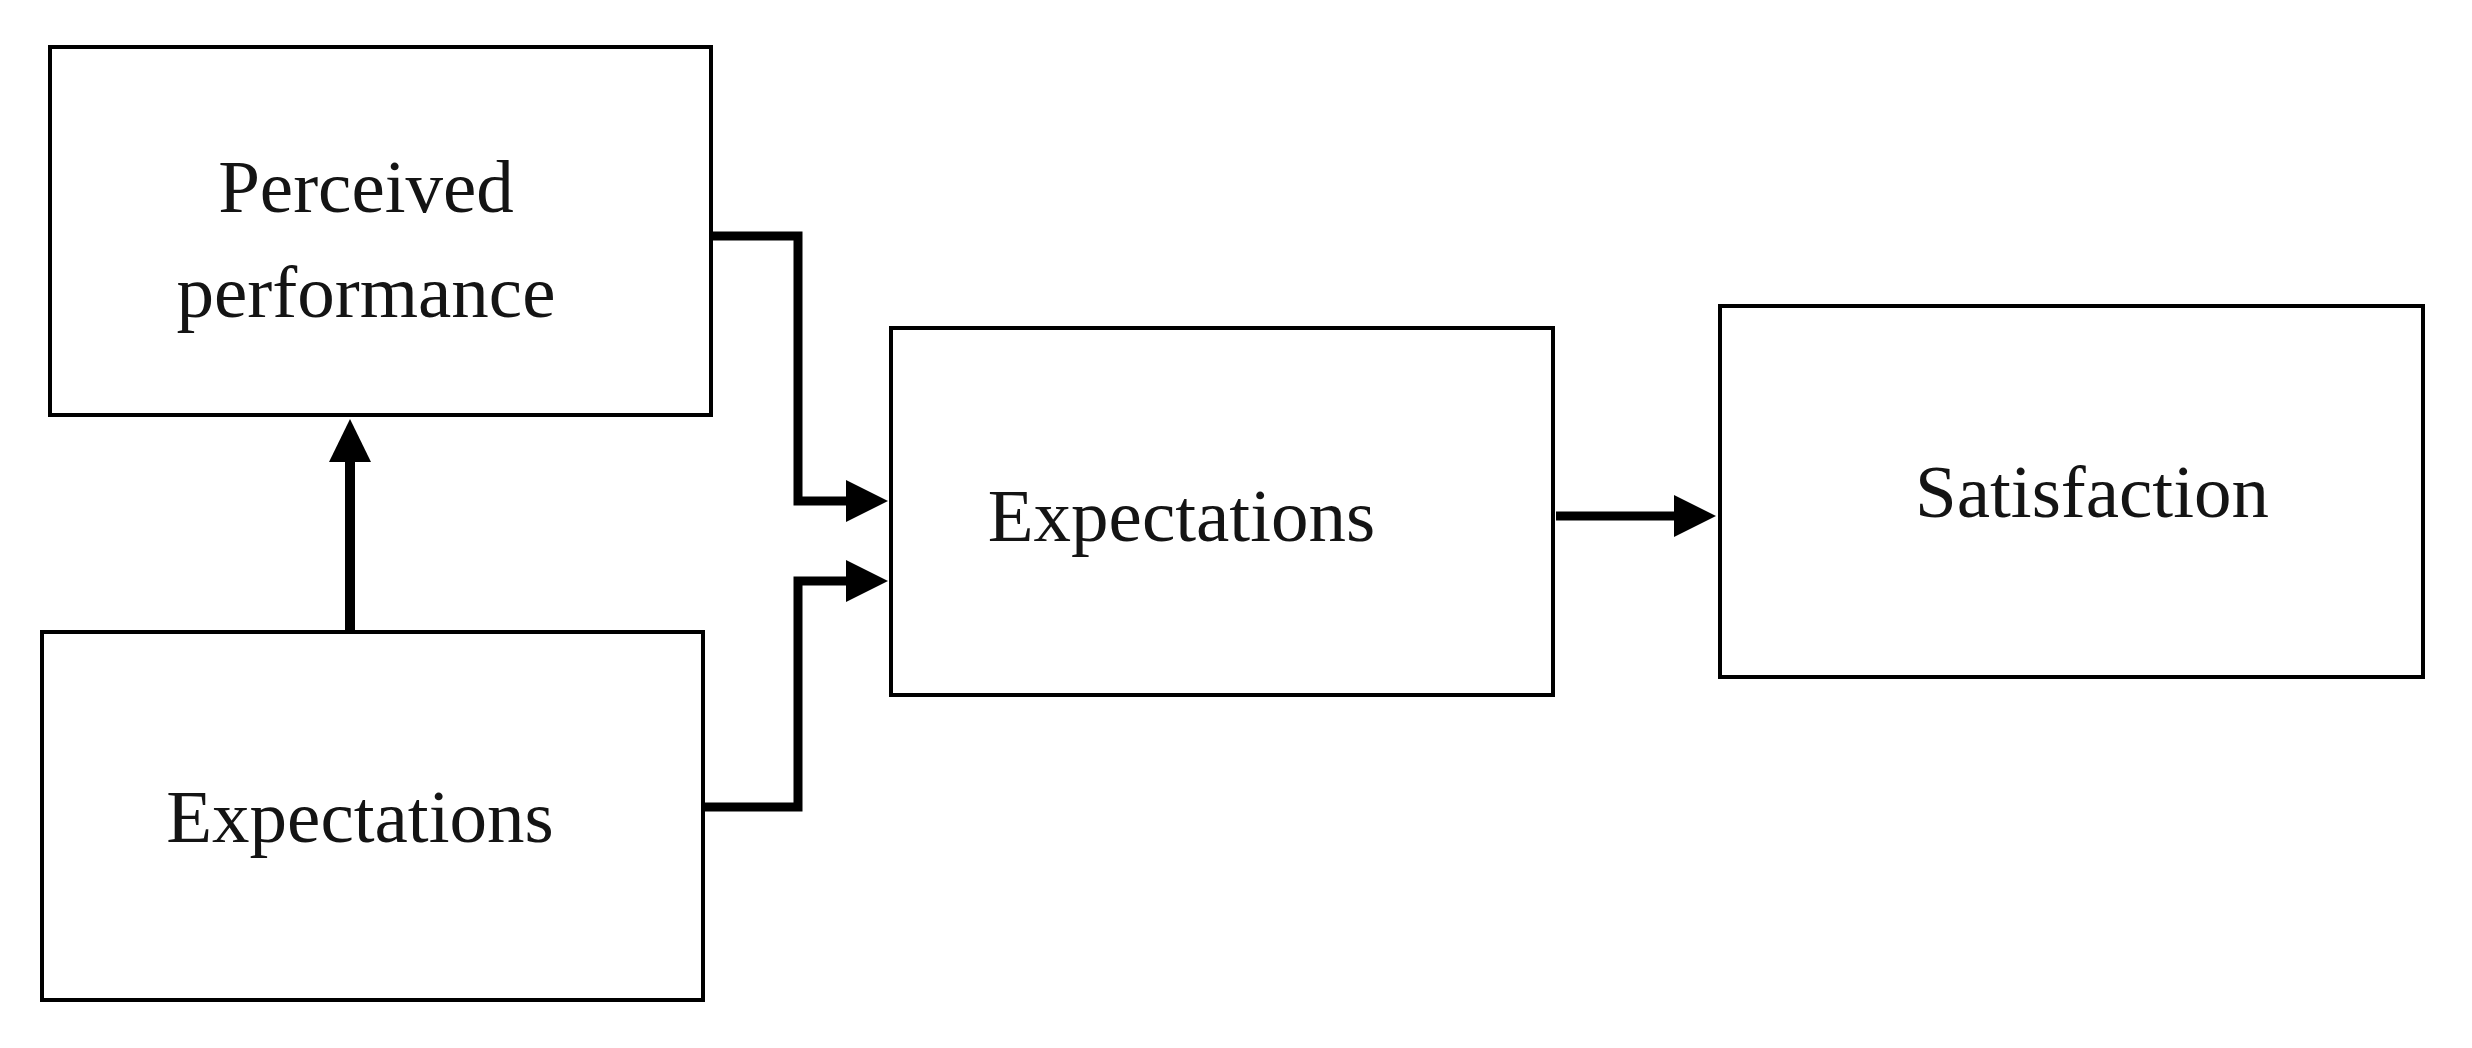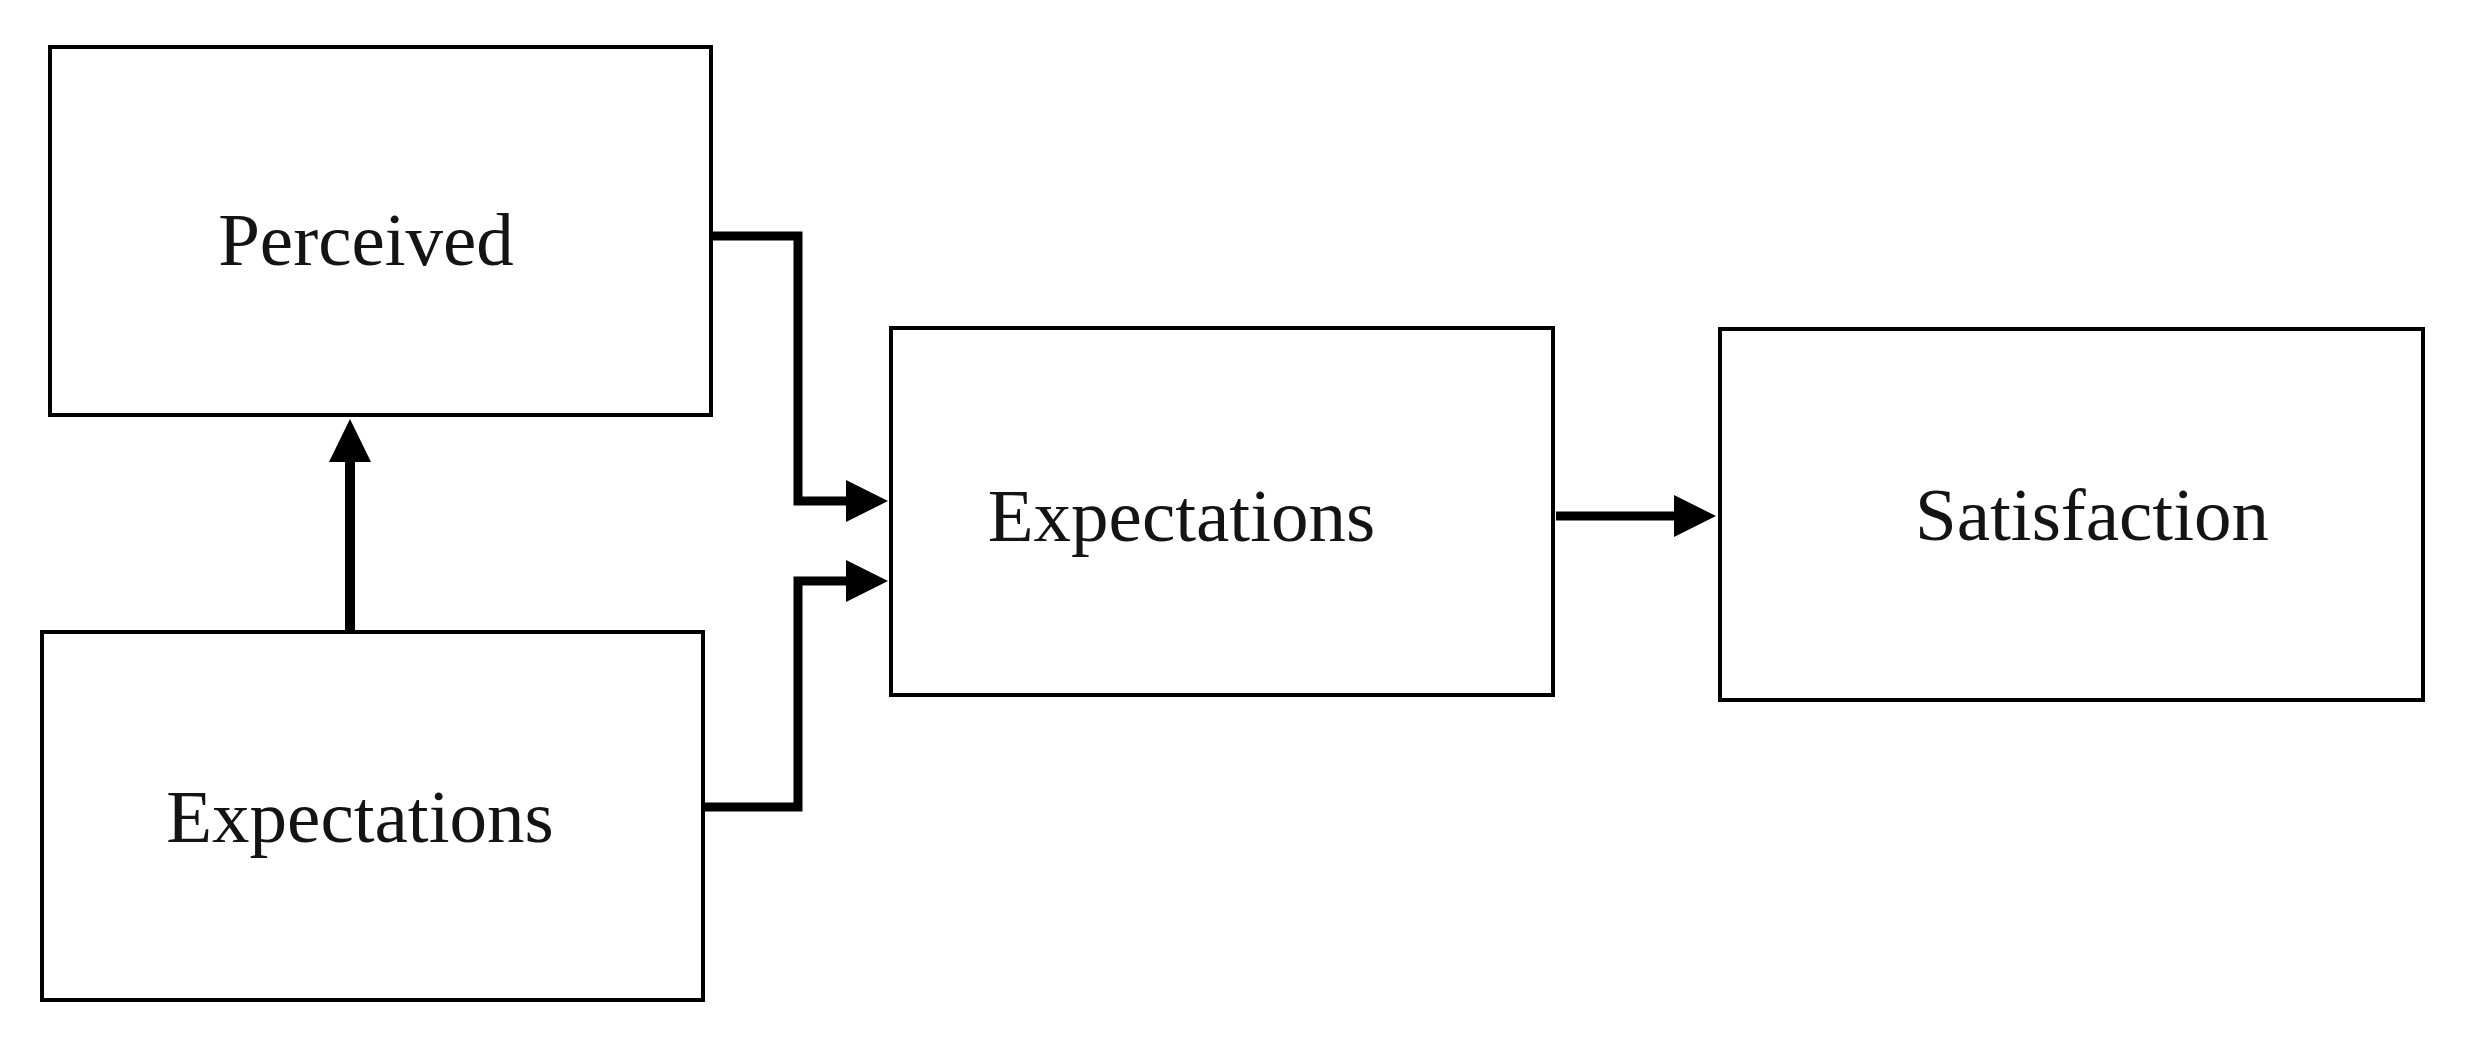--- a/index.html
+++ b/index.html
@@ -46,21 +46,21 @@
     transform: translate(-16px, 0);
   }
   #node-expectations-congruency {
     left: 889px; top: 326px; width: 666px; height: 371px;
   }
   #node-expectations-congruency .label {
     line-height: 112px;
     transform: translate(-44px, 4px);
   }
   #node-satisfaction {
-    left: 1718px; top: 327px; width: 707px; height: 375px;
+    left: 1718px; top: 304px; width: 707px; height: 375px;
   }
   #node-satisfaction .label {
     line-height: 105px;
     transform: translate(17px, 0);
   }
 
   svg.connectors {
     position: absolute;
     left: 0; top: 0;
     width: 2472px;
@@ -106,20 +106,21 @@
 
     <g>
       <path class="shaft" d="M1556,516 L1677,516"></path>
       <polygon class="head" points="1674,495 1674,537 1716,516"></polygon>
     </g>
   </svg>
 
   <div class="node" id="node-perceived-performance">
     <div class="label">
       <span>Perceived</span>
+      <span>performance</span>
     </div>
   </div>
 
   <div class="node" id="node-expectations">
     <div class="label">
       <span>Expectations</span>
     </div>
   </div>
 
   <div class="node" id="node-expectations-congruency">

